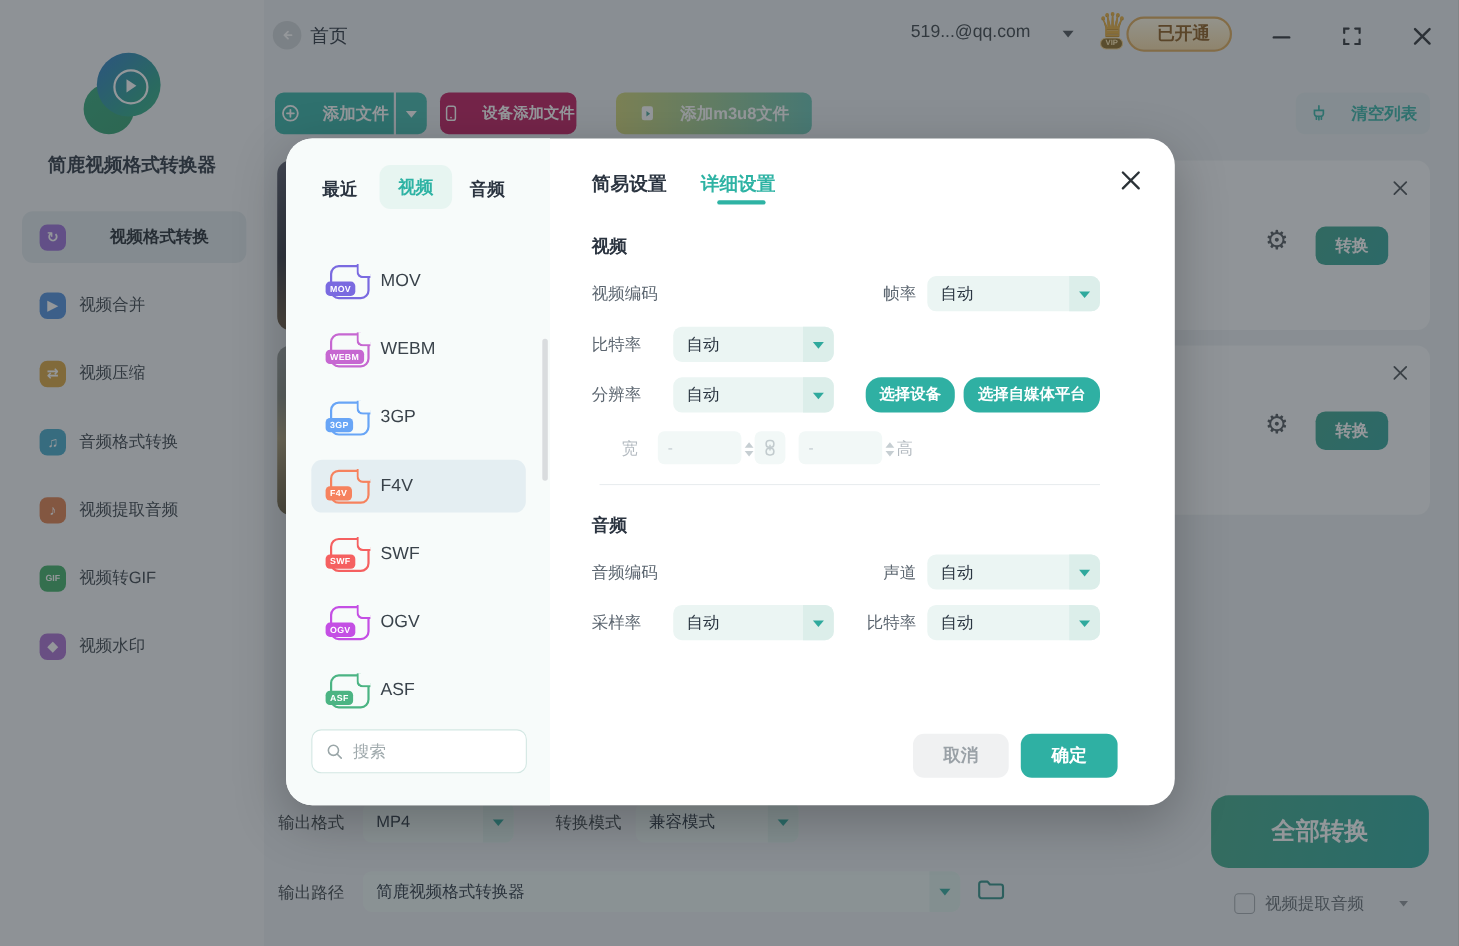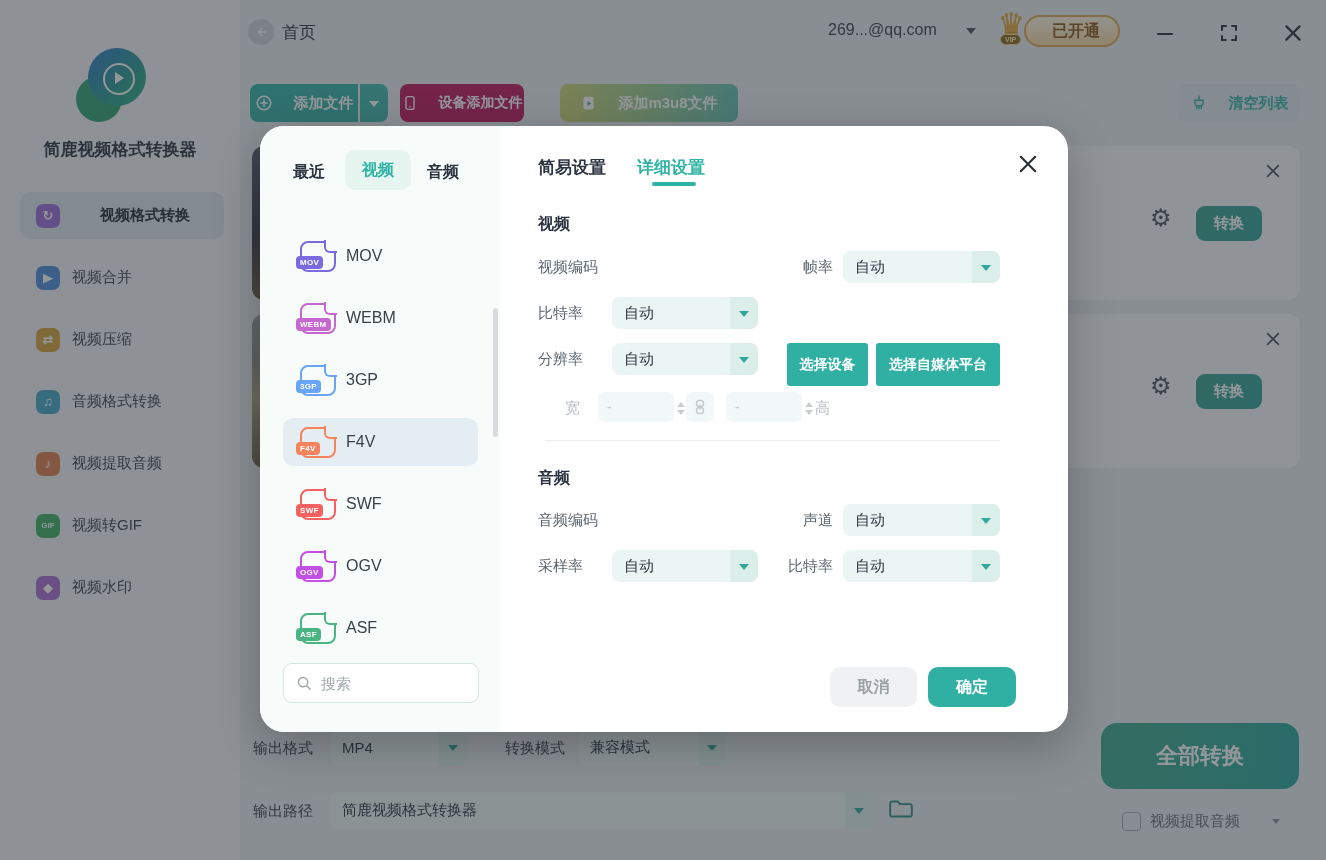--- a/index.html
+++ b/index.html
@@ -99,21 +99,21 @@
                     font-family:inherit;}
   .search-box input::placeholder{color:#a0aaad;}
 
   .stab{position:absolute;font-size:17px;font-weight:bold;color:#2b3440;cursor:pointer;}
   .stab.active{color:#2eb3a4;}
   .stab-underline{position:absolute;left:392px;top:56px;width:44px;height:4px;border-radius:2px;background:#2eb3a4;}
   .m-close{position:absolute;left:756px;top:26px;width:24px;height:24px;cursor:pointer;}
   .sec-title{position:absolute;font-size:16px;font-weight:bold;color:#2b3440;}
   .m-label{position:absolute;font-size:15px;color:#5c6670;white-space:nowrap;}
   .m-label.dis{color:#b3bac0;}
-  .tealbtn{position:absolute;height:43px;border-radius:3px;background:#2fb0a3;color:#fff;font-size:14px;font-weight:bold;
+  .tealbtn{position:absolute;height:32px;border-radius:14px;background:#2fb0a3;color:#fff;font-size:14px;font-weight:bold;
            display:flex;align-items:center;justify-content:center;cursor:pointer;}
   .num{position:absolute;height:30px;background:#f2f8f7;border-radius:6px;display:flex;align-items:center;
        color:#c3ccd1;font-size:14px;padding:0 9px;}
   .stepper{position:absolute;top:6px;display:flex;flex-direction:column;gap:3px;}
   .tri-up{width:0;height:0;border:4px solid transparent;border-bottom:5px solid #c6ced2;}
   .tri-dn{width:0;height:0;border:4px solid transparent;border-top:5px solid #c6ced2;}
   .linkbox{position:absolute;width:28px;height:30px;background:#f2f8f7;border-radius:6px;
            display:flex;align-items:center;justify-content:center;}
   .divider{position:absolute;left:285px;top:314px;width:455px;height:1px;background:#e9edef;}
   .m-cancel{position:absolute;left:570px;top:541px;width:87px;height:40px;border-radius:10px;background:#f0f1f2;
@@ -165,21 +165,21 @@
     </div>
   </div>
 
   <div class="back-circle">
     <svg width="16" height="16" viewBox="0 0 20 20">
       <path d="M15 10H7M11 6l-4 4 4 4" stroke="#ffffff" stroke-width="2" fill="none" stroke-linecap="round" stroke-linejoin="round"></path>
     </svg>
   </div>
   <div class="home-label">首页</div>
 
-  <div class="account">269...@qq.com</div>
+  <div class="account">519...@qq.com</div>
   <div class="acct-caret"></div>
 
   <div class="vip">
     <span class="vip-pill">已开通</span>
     <span class="crown">♛</span>
     <span class="vip-tag">VIP</span>
   </div>
 
   <div class="winbtn" style="left:1152px">
     <svg width="20" height="20" viewBox="0 0 20 20">

